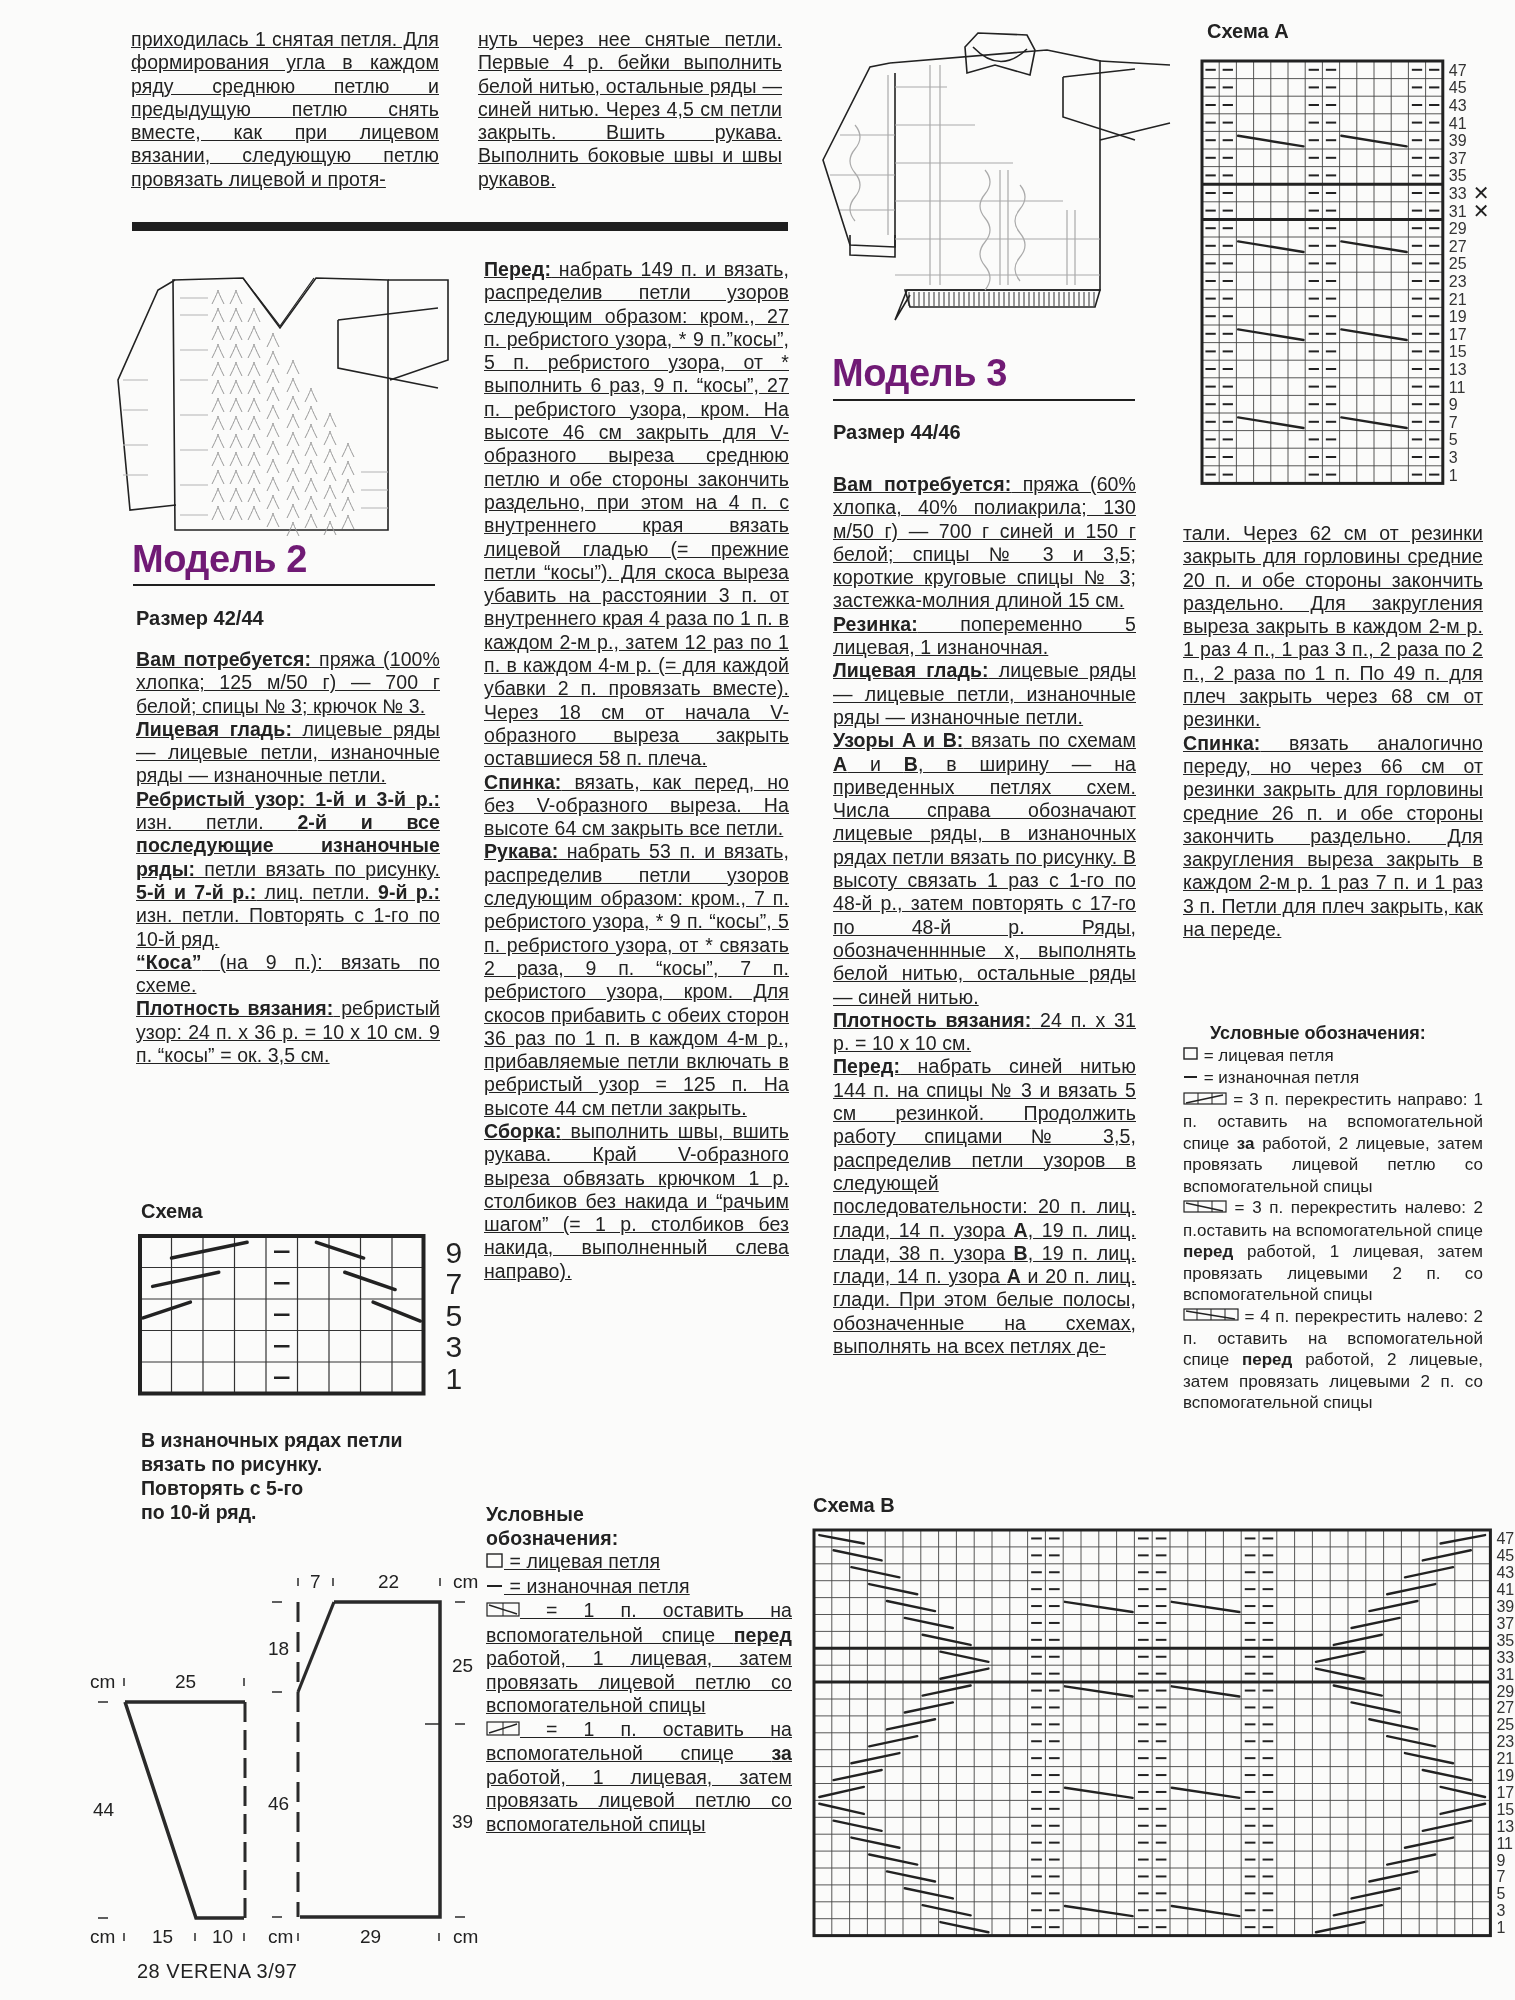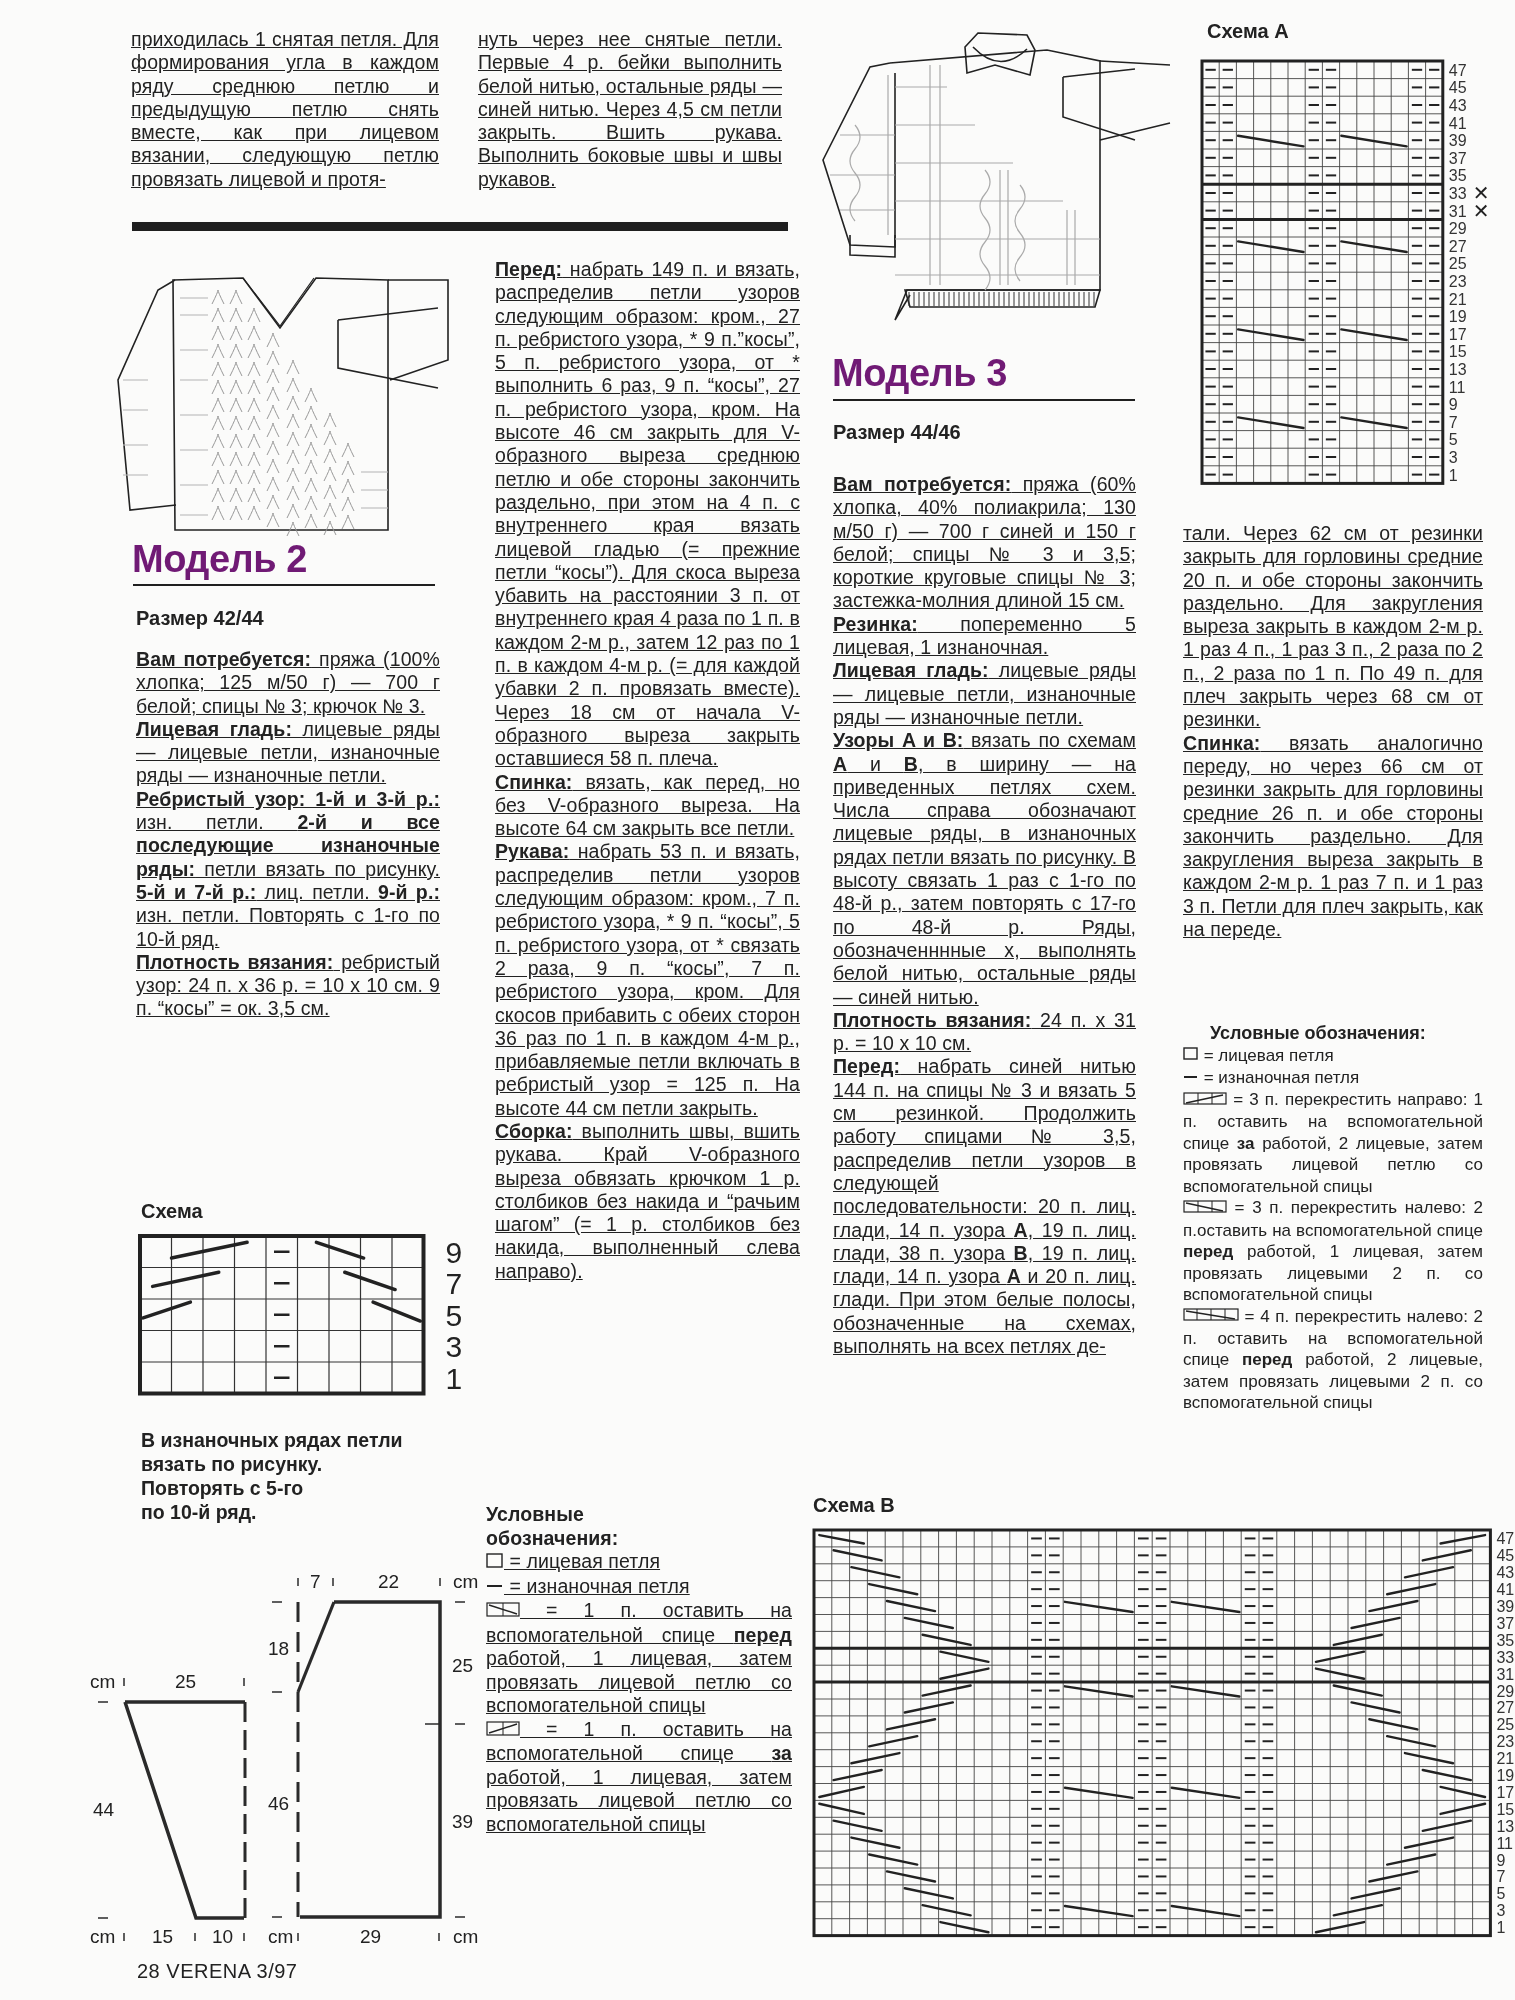--- a/index.html
+++ b/index.html
@@ -138,24 +138,25 @@
 </svg>
 
 <div class="abs hd" style="left:132px; top:538px;">Модель 2</div>
 <div class="abs rule" style="left:133px; top:584px; width:302px; height:2px;"></div>
 <div class="abs size" style="left:136px; top:607px;">Размер 42/44</div>
 
 <div class="abs txt" style="left:136px; top:648px; width:304px;">
   <p><span class="b">Вам потребуется:</span><span> пряжа (100% хлопка; 125 м/50 г) — 700 г белой; спицы № 3; крючок № 3.</span></p>
   <p><span class="b">Лицевая гладь:</span><span> лицевые ряды — лицевые петли, изнаночные ряды — изнаночные петли.</span></p>
   <p><span class="b">Ребристый узор: 1-й и 3-й р.:</span><span> изн. петли. </span><span class="b">2-й и все последующие изнаночные ряды:</span><span> петли вязать по рисунку. </span><span class="b">5-й и 7-й р.:</span><span> лиц. петли. </span><span class="b">9-й р.:</span><span> изн. петли. Повторять с 1-го по 10-й ряд.</span></p>
+  <p><span class="b">“Коса”</span><span> (на 9 п.): вязать по схеме.</span></p>
   <p><span class="b">Плотность вязания:</span><span> ребристый узор: 24 п. х 36 р. = 10 х 10 см. 9 п. “косы” = ок. 3,5 см.</span></p>
 </div>
 
-<div class="abs txt" style="left:484px; top:258px; width:305px;margin-left:11px;">
+<div class="abs txt" style="left:484px; top:258px; width:305px;">
   <p><span class="b">Перед:</span><span> набрать 149 п. и вязать, распределив петли узоров следующим образом: кром., 27 п. ребристого узора, * 9 п.”косы”, 5 п. ребристого узора, от * выполнить 6 раз, 9 п. “косы”, 27 п. ребристого узора, кром. На высоте 46 см закрыть для V-образного выреза среднюю петлю и обе стороны закончить раздельно, при этом на 4 п. с внутреннего края вязать лицевой гладью (= прежние петли “косы”). Для скоса выреза убавить на расстоянии 3 п. от внутреннего края 4 раза по 1 п. в каждом 2-м р., затем 12 раз по 1 п. в каждом 4-м р. (= для каждой убавки 2 п. провязать вместе). Через 18 см от начала V-образного выреза закрыть оставшиеся 58 п. плеча.</span></p>
   <p><span class="b">Спинка:</span><span> вязать, как перед, но без V-образного выреза. На высоте 64 см закрыть все петли.</span></p>
   <p><span class="b">Рукава:</span><span> набрать 53 п. и вязать, распределив петли узоров следующим образом: кром., 7 п. ребристого узора, * 9 п. “косы”, 5 п. ребристого узора, от * связать 2 раза, 9 п. “косы”, 7 п. ребристого узора, кром. Для скосов прибавить с обеих сторон 36 раз по 1 п. в каждом 4-м р., прибавляемые петли включать в ребристый узор = 125 п. На высоте 44 см петли закрыть.</span></p>
   <p><span class="b">Сборка:</span><span> выполнить швы, вшить рукава. Край V-образного выреза обвязать крючком 1 р. столбиков без накида и “рачьим шагом” (= 1 р. столбиков без накида, выполненный слева направо).</span></p>
 </div>
 
 <div class="abs sub" style="left:141px; top:1200px;">Схема</div>
 <svg id="schema2" style="left:137px; top:1233px;" width="340" height="175">
     <line x1="34.5" y1="3" x2="34.5" y2="160.5" stroke="#333" stroke-width="1.2"></line>
     <line x1="66" y1="3" x2="66" y2="160.5" stroke="#333" stroke-width="1.2"></line>

